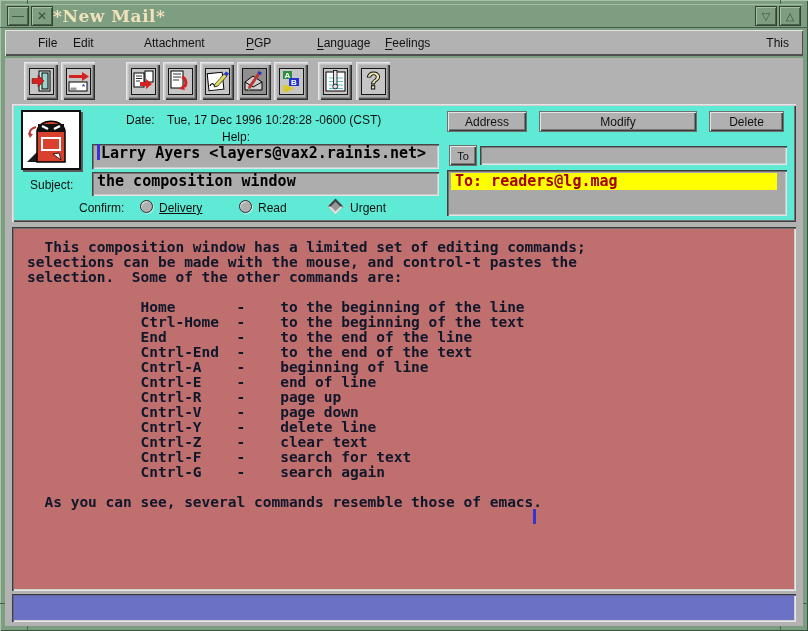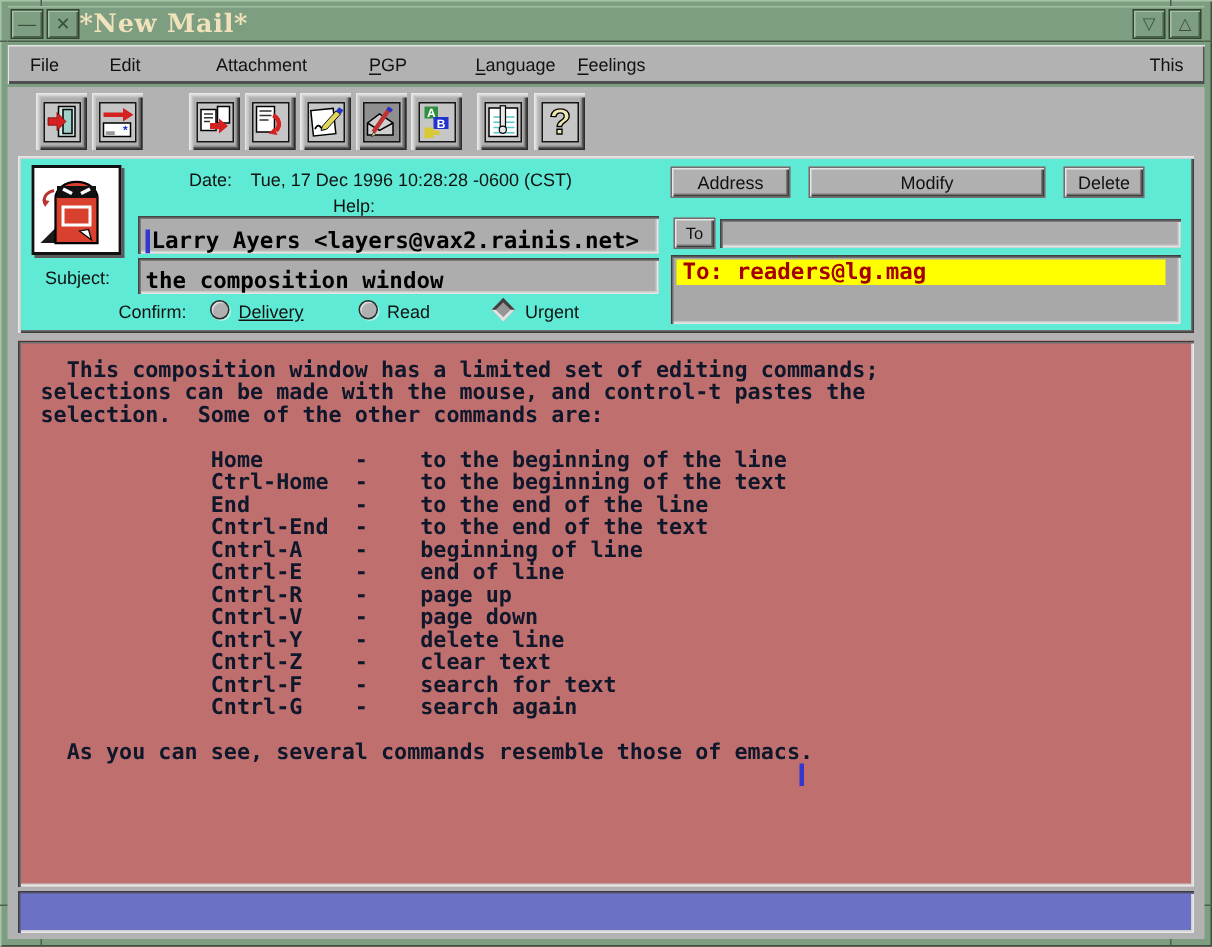--- a/index.html
+++ b/index.html
@@ -73,21 +73,21 @@
   .logo-frame{position:absolute;left:9px;top:6px;width:60px;height:60px;background:#fff;
     border:2px solid #111;
     box-shadow:2px 2px 0 #5a5a5a, inset 0 0 0 1px #dcdcdc;}
   .hdr-label{position:absolute;font-size:12px;color:#111;}
   .field{
     position:absolute;background:#adadad;
     box-shadow:inset 1px 1px 0 #454545, inset 2px 2px 0 #787878,
                inset -1px -1px 0 #e4e4e4, inset -2px -2px 0 #cacaca;
     font-family:"DejaVu Sans Mono","Liberation Mono",monospace;
     font-weight:bold;font-size:15px;color:#000;
-    display:flex;align-items:flex-end;padding-left:5px;white-space:pre;overflow:hidden;
+    display:flex;align-items:flex-start;padding-left:5px;white-space:pre;overflow:hidden;
   }
   .caret{display:inline-block;width:3px;height:16px;background:#3535cf;margin-right:1px;vertical-align:middle;}
 
   .radio{width:13px;height:13px;border-radius:50%;background:#b0b0b0;
     border:1px solid #2b2b2b;
     box-shadow:inset 1px 1px 0 rgba(255,255,255,.55), 1px 1px 0 rgba(255,255,255,.5);
     position:absolute;}
   .diamond{width:11px;height:11px;transform:rotate(45deg);background:#969696;
     border:2px solid;border-color:#3f3f3f #e2e2e2 #e2e2e2 #3f3f3f;position:absolute;}
 
@@ -149,21 +149,21 @@
       <div class="tb-btn">
         <span>▽</span>
       </div>
       <div class="tb-btn">
         <span>△</span>
       </div>
     </div>
   </div>
 
   <div class="menubar">
-    <span class="menu-item" style="left:15px;"><span class="u"></span><span>File</span></span>
+    <span class="menu-item" style="left:33px;"><span class="u"></span><span>File</span></span>
     <span class="menu-item" style="left:68px;"><span class="u"></span><span>Edit</span></span>
     <span class="menu-item" style="left:139px;"><span class="u"></span><span>Attachment</span></span>
     <span class="menu-item" style="left:241px;"><span class="u">P</span><span>GP</span></span>
     <span class="menu-item" style="left:312px;"><span class="u">L</span><span>anguage</span></span>
     <span class="menu-item" style="left:380px;"><span class="u">F</span><span>eelings</span></span>
     <span class="menu-item" style="right:14px;"><span class="u"></span><span>This</span></span>
   </div>
 
   <div class="client">
 
@@ -294,21 +294,21 @@
       <span class="hdr-label" style="left:246px;top:97px;">Read</span>
       <span class="diamond" style="left:318px;top:97px;"></span>
       <span class="hdr-label" style="left:338px;top:97px;">Urgent</span>
 
       <div class="push-btn" style="left:435px;top:7px;width:80px;">
           <span>Address</span>
         </div>
       <div class="push-btn" style="left:527px;top:7px;width:158px;">
           <span>Modify</span>
         </div>
-      <div class="push-btn" style="left:697px;top:7px;width:54px;">
+      <div class="push-btn" style="left:697px;top:7px;width:75px;">
           <span>Delete</span>
         </div>
 
       <div class="push-btn" style="left:437px;top:41px;width:28px;height:21px;font-size:11px;">
           <span>To</span>
         </div>
       <div class="field" style="left:468px;top:42px;width:307px;height:19px;font-size:13px;">
         <span></span>
       </div>
 

